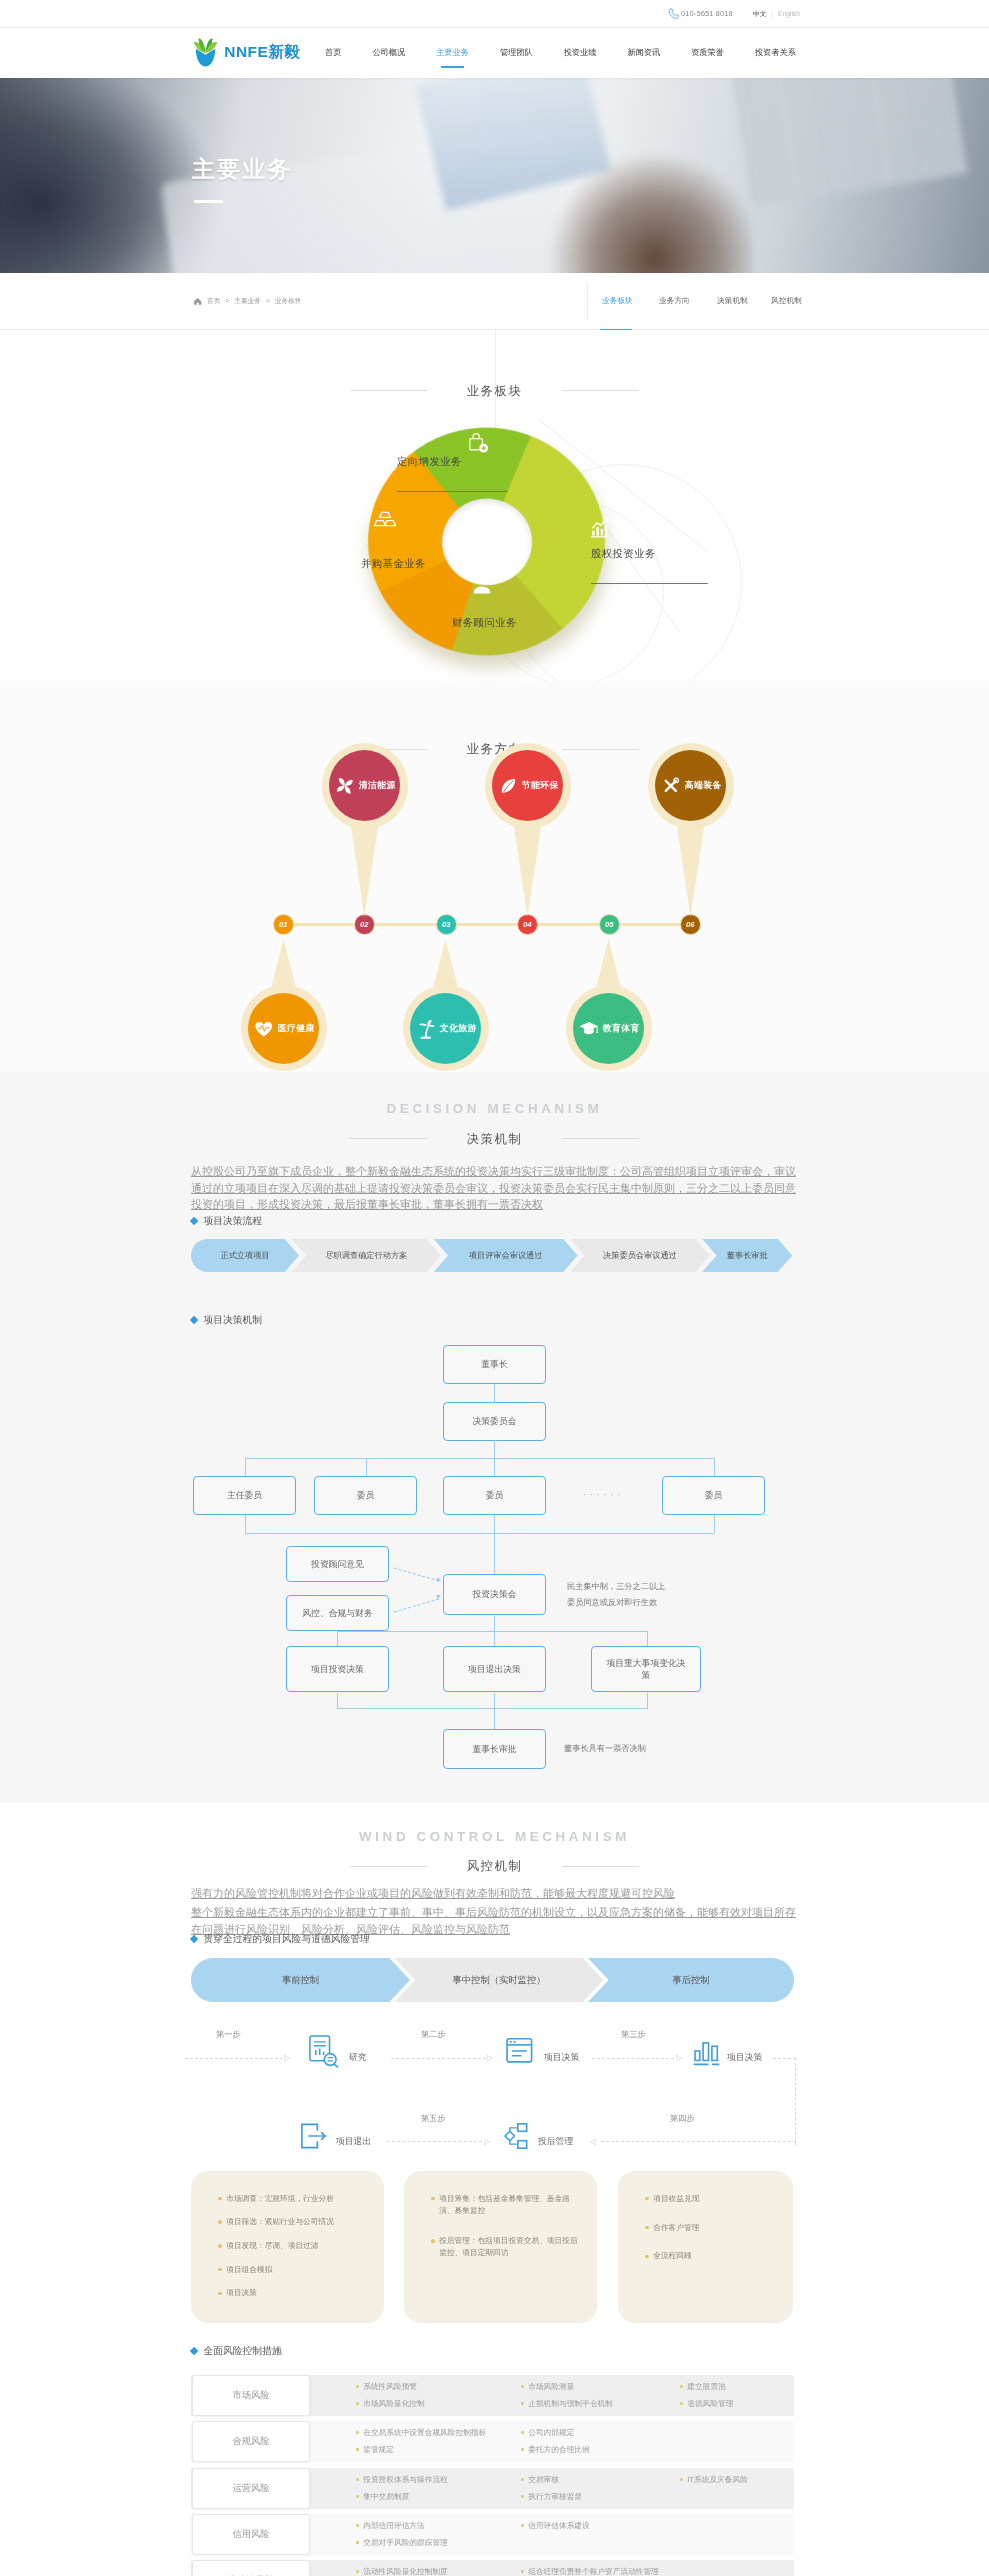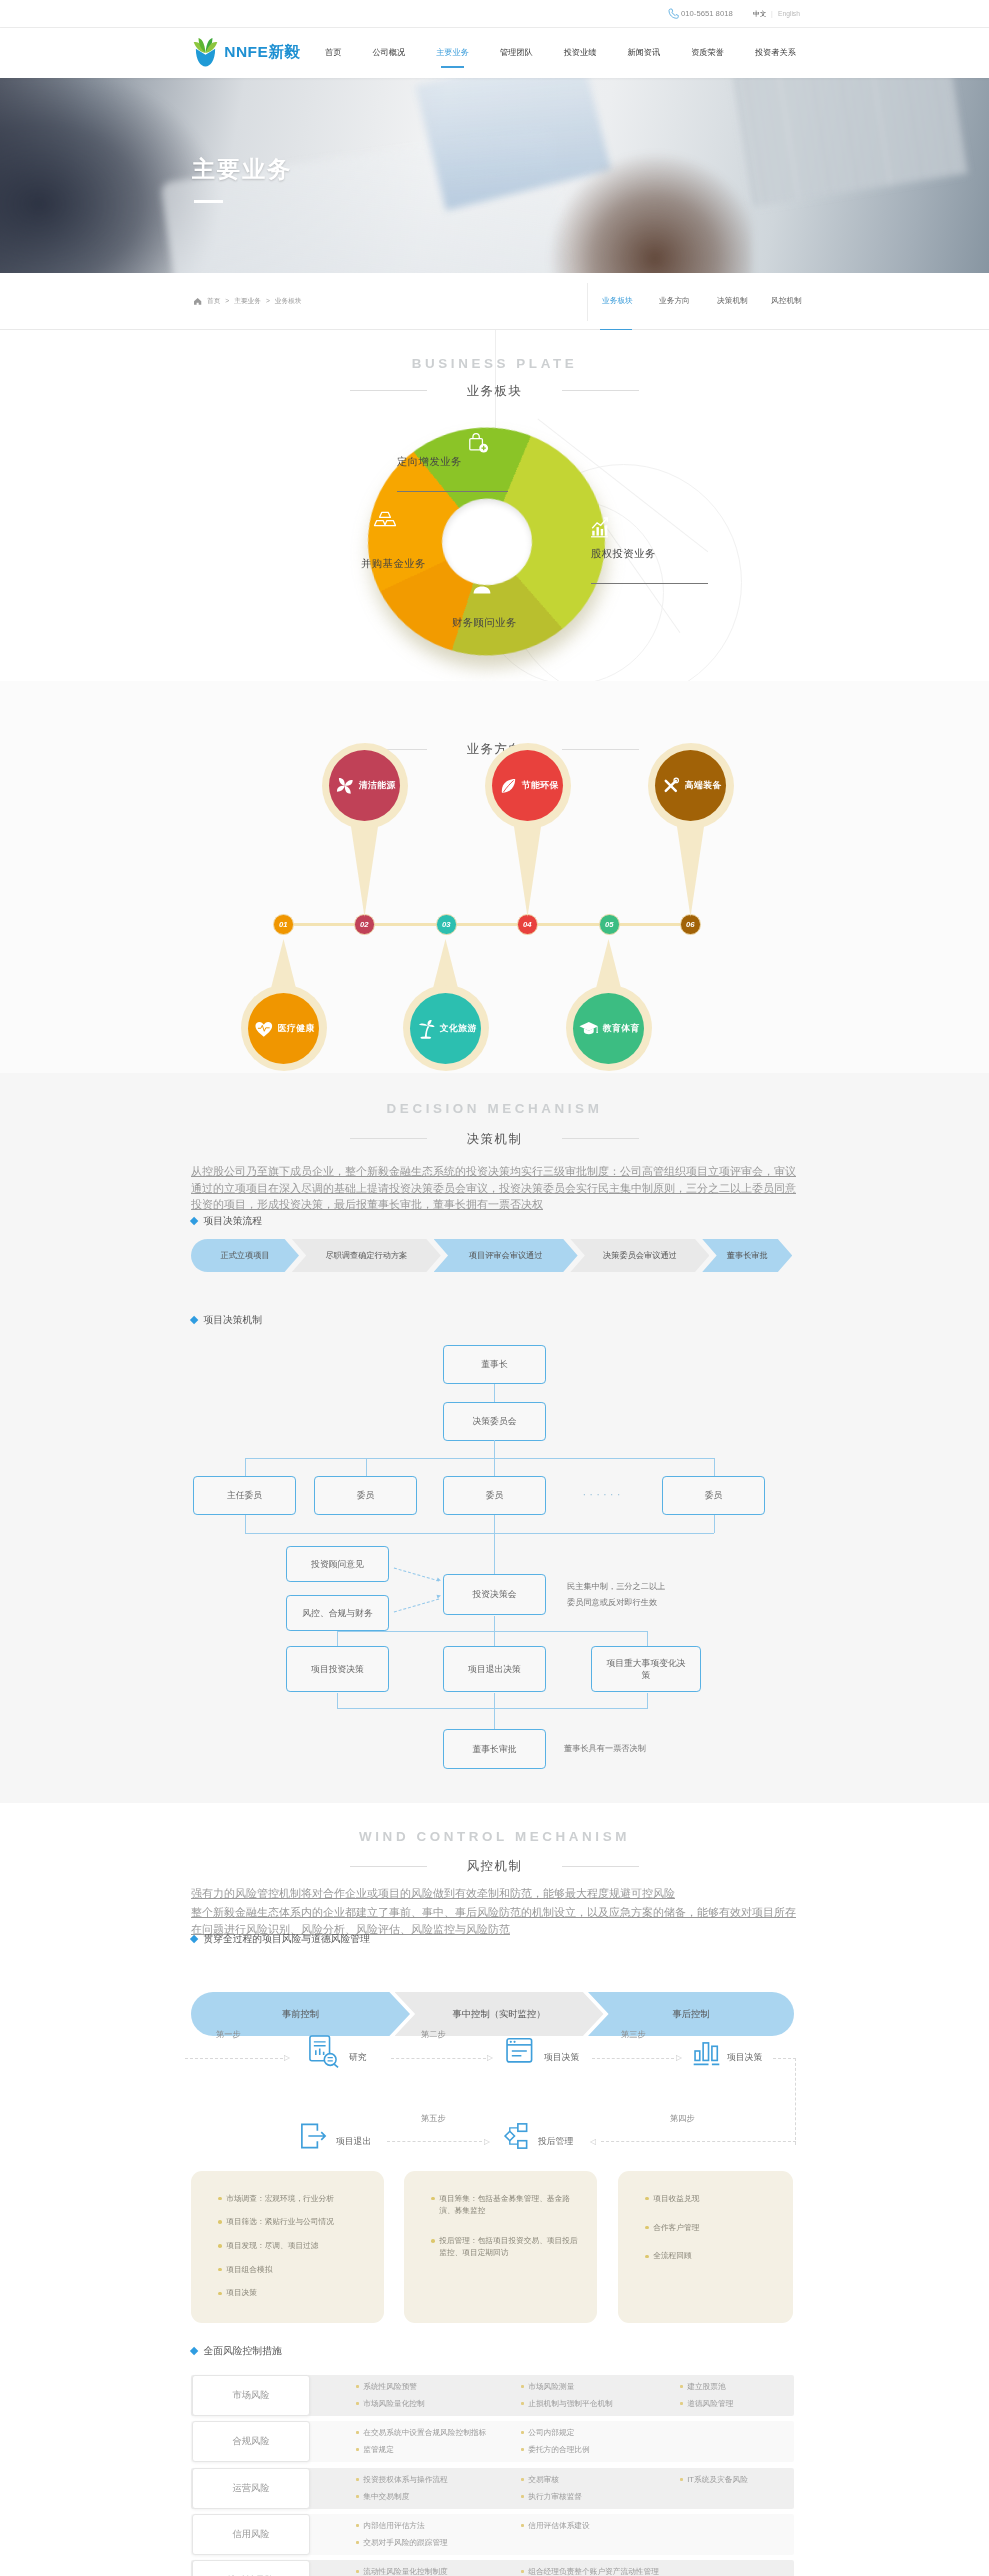--- a/index.html
+++ b/index.html
@@ -101,29 +101,29 @@
   .fline { position:absolute; background:#9ccdec; }
   .dots-box { position:absolute; color:#9fc5dd; font-size:11.3px; letter-spacing:3.1px; text-align:center; }
   .note { position:absolute; font-size:8.2px; color:#777; line-height:15.5px; }
   .dashblue { position:absolute; border-top:1px dashed #8fc6ea; }
   .tri-b { position:absolute; width:0; height:0; border-left:4.1px solid #8fc6ea; border-top:2.6px solid transparent; border-bottom:2.6px solid transparent; }
 
   
   .wind { top:1803px; height:819px; background:#fff; }
   .wchevrow { left:191px; display:flex; }
   .wchev { height:44px; font-size:9.3px; margin-left:-15.5px; display:flex; align-items:center; justify-content:center; color:#555;
-    clip-path:polygon(0 0,calc(100% - 20.6px) 0,100% 50%,calc(100% - 20.6px) 100%,0 100%,20.6px 50%);margin-top:34px; }
+    clip-path:polygon(0 0,calc(100% - 20.6px) 0,100% 50%,calc(100% - 20.6px) 100%,0 100%,20.6px 50%); }
   .wchev.first { clip-path:polygon(0 0,calc(100% - 20.6px) 0,100% 50%,calc(100% - 20.6px) 100%,0 100%); border-radius:23px 0 0 23px; margin-left:0; }
   .wchev.last { clip-path:polygon(0 0,100% 0,100% 100%,0 100%,20.6px 50%); border-radius:0 23px 23px 0; }
   .step-label { position:absolute; font-size:8.2px; color:#8a8a8a; }
   .node-label { position:absolute; font-size:8.8px; color:#666; }
   .dashgray { position:absolute; border-top:1px dashed #d8d8d8; }
   .dashv { position:absolute; border-left:1px dashed #d8d8d8; }
   .tri { position:absolute; font-size:7.7px; color:#c9c9c9; }
-  .card { position:absolute; top:368px; height:152px; background:#f4f0e4; border-radius:11px; padding:21.6px 0 0 27px; }
+  .card { position:absolute; top:368px; height:152px; background:#f4f0e4; border-radius:17px; padding:21.6px 0 0 27px; }
   .card li { list-style:none; position:relative; padding-left:8.2px; margin-bottom:11.3px; font-size:7.7px; color:#8b887b; line-height:12.4px; }
   .card li::before { content:''; position:absolute; left:0; top:4.1px; width:3.6px; height:3.6px; border-radius:50%; background:#ddc76d; }
   .rrow { position:absolute; left:191px; width:603px; height:41px; border-radius:2.1px; }
   .rg1 { background:#efefef; } .rg2 { background:#f9f9f9; }
   .rlabel { position:absolute; left:1px; top:0; width:118px; height:41px; background:#fff; border:0.5px solid #e6e6e6; border-radius:3.1px;
     box-shadow:0 1px 3.1px rgba(0,0,0,.06); display:flex; align-items:center; justify-content:center; font-size:9.3px; color:#999; }
   .rb { position:absolute; font-size:7.7px; color:#9b9b9b; padding-left:7.2px; white-space:nowrap; }
   .rb::before { content:''; position:absolute; left:0; top:2.6px; width:3.1px; height:3.1px; background:#e2cd83; border-radius:1px; }
 </style>
 </head>
@@ -191,21 +191,20 @@
   <div class="abs tab-bar"></div>
 </div>
 
 <div class="sec plate">
   <div class="abs deco-v"></div>
   <div class="abs deco-l" style="left:515px;top:155px;width:216px;transform:rotate(38deg)"></div>
   <div class="abs deco-l" style="left:526px;top:222px;width:196px;transform:rotate(55deg)"></div>
   <div class="abs deco-c" style="left:505px;top:134px;width:237px;height:237px"></div>
   <div class="abs deco-c" style="left:479px;top:170px;width:185px;height:185px"></div>
 
-  <div class="abs ttl-en" style="top:26px">BUSINESS PLATE</div>
   <div class="abs subline" style="left:350px;top:60px"></div>
   <div class="abs ttl-cn" style="top:53px">业务板块</div>
   <div class="abs subline" style="left:562px;top:60px"></div>
 
   <div class="abs donut-tilt">
     <div class="donut-ring"></div>
     <div class="donut-hole"></div>
   </div>
 
   <svg class="plate-ic" style="left:466px;top:101px" width="24" height="24" viewBox="0 0 36 38">

